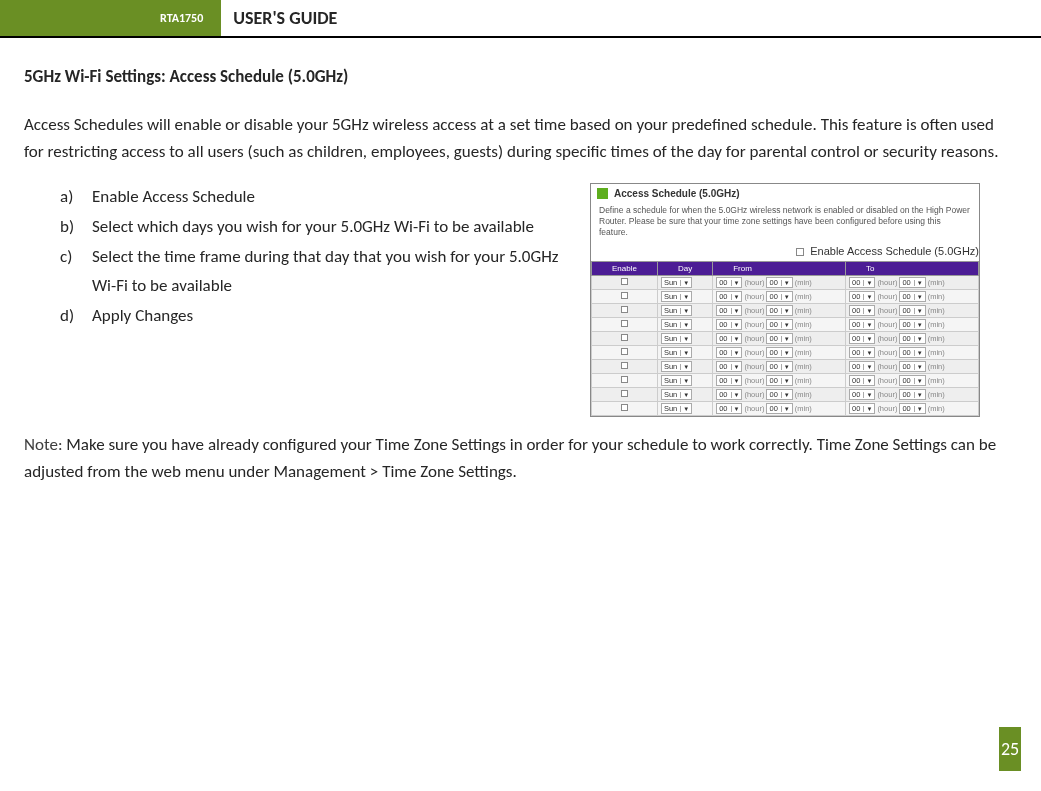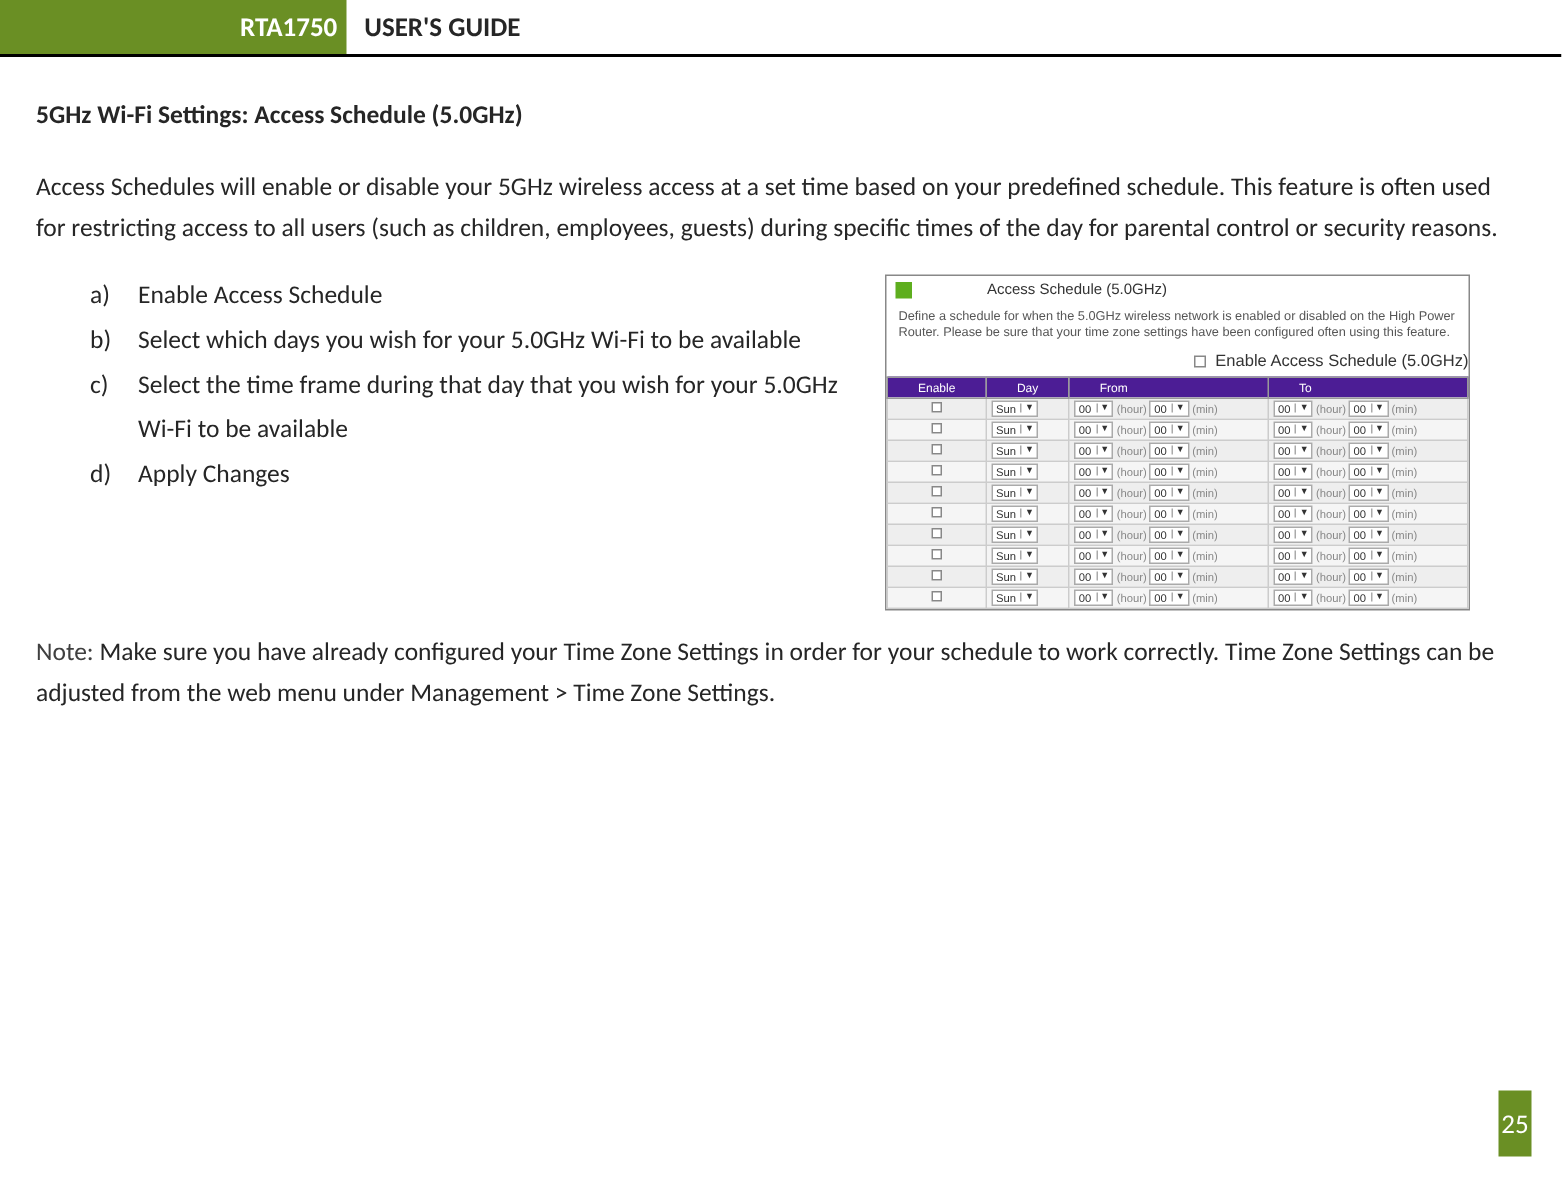--- a/index.html
+++ b/index.html
@@ -14,22 +14,22 @@
     .header-bar {
       display: flex;
       align-items: stretch;
       border-bottom: 2px solid #000;
       height: 38px;
     }
     .green-block {
       background: #6a8f24;
       color: #fff;
       font-weight: bold;
-      font-size: 18px;
-      padding: 8px 6px 8px 160px;
+      font-size: 12px;
+      padding: 8px 18px 8px 160px;
       display: flex;
       align-items: center;
     }
     .title-right {
       font-weight: bold;
       font-size: 18px;
       padding: 8px 12px;
       display: flex;
       align-items: center;
     }
@@ -84,23 +84,22 @@
       align-items: center;
       padding: 4px 6px;
       gap: 6px;
     }
     .sc-square {
       width: 11px;
       height: 11px;
       background: #5eae1e;
     }
     .sc-title {
-      font-weight: normal;
+      font-weight: bold;
       font-size: 10px;
-      margin-left: 44px;
     }
     .sc-desc {
       padding: 2px 8px 6px 8px;
       font-size: 8.5px;
       line-height: 1.25;
       color: #555;
     }
     .sc-enable-row {
       text-align: right;
       padding: 2px 0 4px 0;
@@ -209,21 +208,21 @@
         <li>Select the time frame during that day that you wish for your 5.0GHz Wi-Fi to be available</li>
         <li>Apply Changes</li>
       </ol>
     </div>
 
     <div class="screenshot">
       <div class="sc-title-row">
         <span class="sc-square"></span>
         <span class="sc-title">Access Schedule (5.0GHz)</span>
       </div>
-      <div class="sc-desc">Define a schedule for when the 5.0GHz wireless network is enabled or disabled on the High Power Router. Please be sure that your time zone settings have been configured often using this feature.</div>
+      <div class="sc-desc">Define a schedule for when the 5.0GHz wireless network is enabled or disabled on the High Power Router. Please be sure that your time zone settings have been configured before using this feature.</div>
       <div class="sc-enable-row">
         <span class="cb"></span>
         <span>Enable Access Schedule (5.0GHz)</span>
       </div>
       <table class="sc-table">
         <thead>
           <tr>
             <th class="enable-col">Enable</th>
             <th class="day-col">Day</th>
             <th class="time-cell">From</th>

